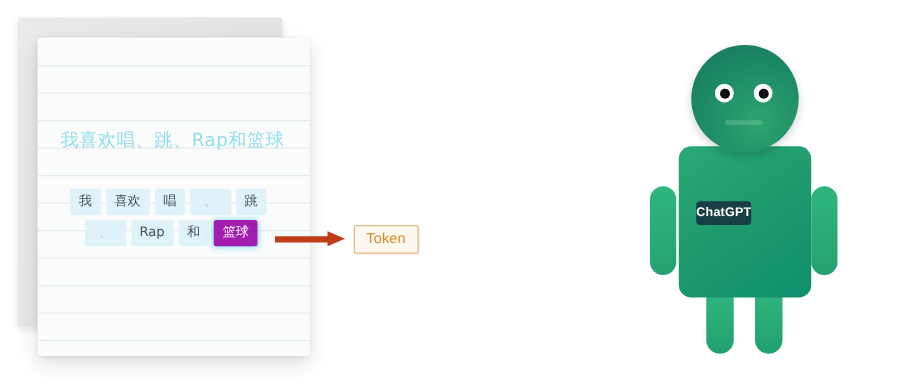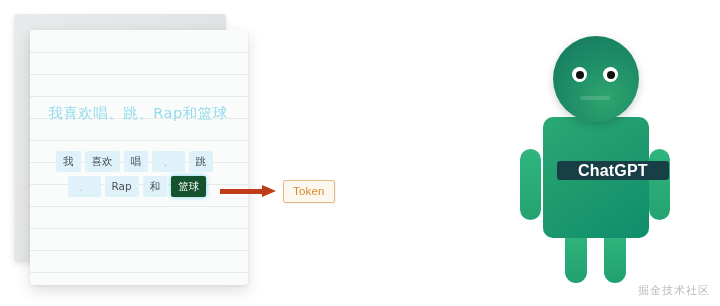--- a/index.html
+++ b/index.html
@@ -53,21 +53,21 @@
     line-height:21px;
     height:21px;
     padding:0 7px;
     border-radius:2px;
     font-family:"DejaVu Sans","Liberation Sans",sans-serif;
     white-space:nowrap;
     box-sizing:border-box;
   }
   .chip.punct{color:#9fb3bb;padding:0 11px;}
   .chip.hl{
-    background:#14532d;
+    background:#a21caf;
     color:#ffffff;
     box-shadow:0 0 5px rgba(47,194,242,.65);
   }
 
   
   .arrow{position:absolute;left:220px;top:185px;width:60px;height:12px;}
   .arrow-shaft{position:absolute;left:0;top:4px;width:44px;height:5px;background:#c03c19;}
   .arrow-head{
     position:absolute;left:42px;top:0;width:0;height:0;
     border-top:6px solid transparent;border-bottom:6px solid transparent;
@@ -119,24 +119,24 @@
   .r-arm.right{left:129px;}
   .r-leg{
     position:absolute;top:199px;width:22px;height:48px;
     border-radius:0 0 11px 11px;
     background:linear-gradient(180deg,#2fb57d 0%,#21a06f 100%);
   }
   .r-leg.left{left:45px;}
   .r-leg.right{left:84px;}
   .r-badge{
     position:absolute;left:37px;top:125px;
-    padding:3px 21px;border-radius:3px;
+    padding:3px 0;border-radius:3px;
     background:#173f45;
     color:#ffffff;
-    font-size:16px;line-height:13px;font-weight:bold;letter-spacing:.2px;
+    font-size:10px;line-height:13px;font-weight:bold;letter-spacing:.2px;
   }
 
   
   .watermark{
     position:absolute;right:10px;bottom:8px;
     color:#b9bec2;font-size:11px;letter-spacing:1px;
     font-family:"DejaVu Sans","Liberation Sans",sans-serif;
   }
 </style>
 </head>
@@ -198,15 +198,14 @@
       <div class="r-eye left">
         <div class="r-pupil"></div>
       </div>
       <div class="r-eye right">
         <div class="r-pupil"></div>
       </div>
       <div class="r-mouth"></div>
     </div>
   </div>
 
-  <div class="watermark">掘金技术社区</div>
 
 </div>
 
 </body></html>

